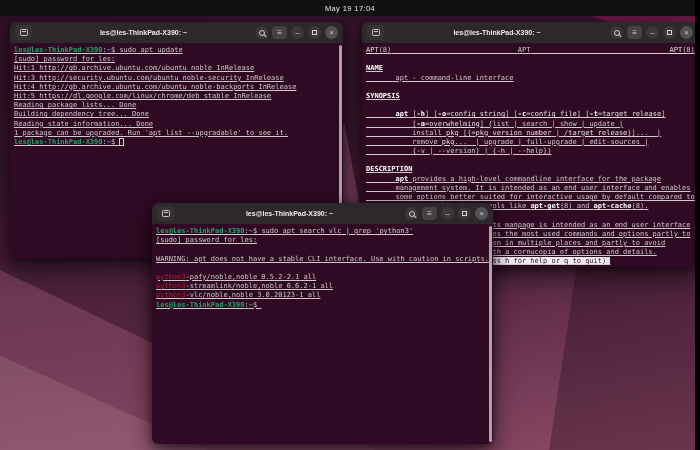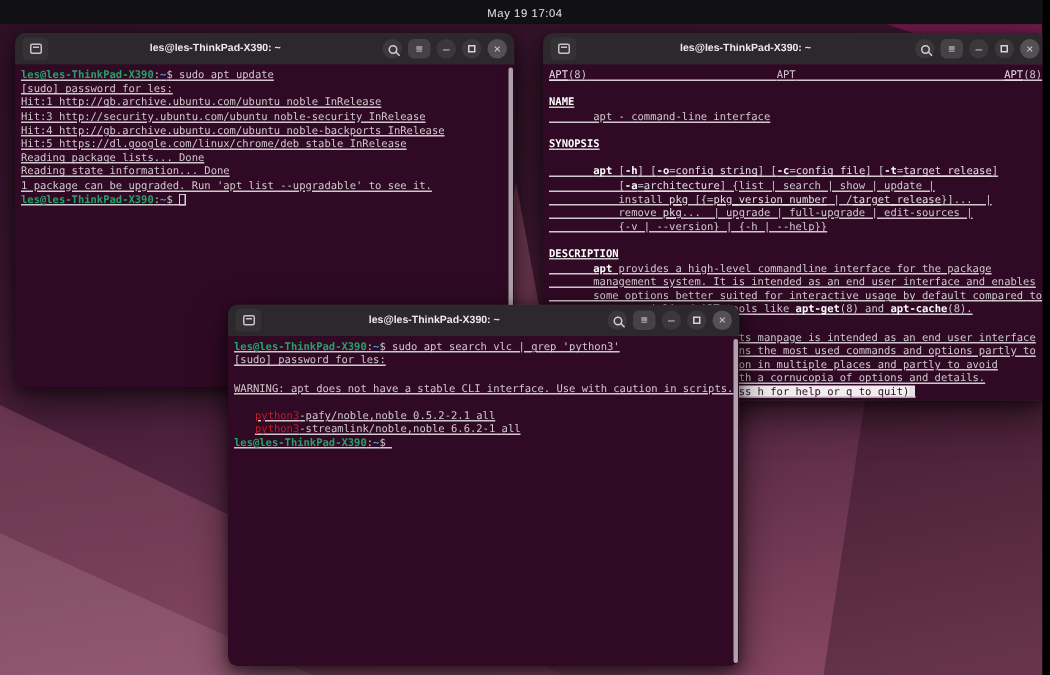--- a/index.html
+++ b/index.html
@@ -53,21 +53,21 @@
 
   
   .term { position:relative; flex:1; background:#300a24; padding:3px 0 3px 4px;
     font-family:"DejaVu Sans Mono", monospace; font-size:7px; line-height:9.2px;
     color:#cfc8cd; overflow:hidden; }
   .tline { height:9.2px; white-space:pre;text-decoration:underline; }
   .sg-p { color:#26a269; font-weight:bold; }
   .sg-d { color:#4f9cd8; font-weight:bold; }
   .sg-b { color:#ffffff; font-weight:bold;margin-top:12px; }
   .sg-u { color:#e4dee2; text-decoration:underline; }
-  .sg-r { color:#c01c28;margin-left:14px; }
+  .sg-r { color:#c01c28; }
   .sg-inv { background:#f2ecef; color:#2d0a24; }
   .sg-cur { background:#e6e0e4; color:#300a24; }
   .sg-hcur { box-shadow:inset 0 0 0 1px #d8d2d6; }
   .scrollbar { position:absolute; top:2px; bottom:2px; right:1px; width:3px;
     background:#c6bfc4; border-radius:2px; opacity:.85; }
 </style>
 </head>
 <body>
 
 <div class="screen">
@@ -102,20 +102,21 @@
       <span class="wbtn close">×</span>
     </div>
     <div class="term">
         <div class="tline"><span class="sg-p">les@les-ThinkPad-X390</span><span class="sg-t">:</span><span class="sg-d">~</span><span class="sg-t">$ sudo apt update</span></div>
         <div class="tline"><span class="sg-t">[sudo] password for les:</span></div>
         <div class="tline"><span class="sg-t">Hit:1 http://gb.archive.ubuntu.com/ubuntu noble InRelease</span></div>
         <div class="tline"><span class="sg-t">Hit:3 http://security.ubuntu.com/ubuntu noble-security InRelease</span></div>
         <div class="tline"><span class="sg-t">Hit:4 http://gb.archive.ubuntu.com/ubuntu noble-backports InRelease</span></div>
         <div class="tline"><span class="sg-t">Hit:5 https://dl.google.com/linux/chrome/deb stable InRelease</span></div>
         <div class="tline"><span class="sg-t">Reading package lists... Done</span></div>
+        <div class="tline"><span class="sg-t">Building dependency tree... Done</span></div>
         <div class="tline"><span class="sg-t">Reading state information... Done</span></div>
         <div class="tline"><span class="sg-t">1 package can be upgraded. Run 'apt list --upgradable' to see it.</span></div>
         <div class="tline"><span class="sg-p">les@les-ThinkPad-X390</span><span class="sg-t">:</span><span class="sg-d">~</span><span class="sg-t">$ </span><span class="sg-hcur"> </span></div>
       </div>
     <div class="scrollbar" style="top:23px;"></div>
   </div>
 
   <div class="window w-right">
     <div class="titlebar">
       <span class="ntab-btn">
@@ -134,21 +135,21 @@
     </div>
     <div class="term">
         <div class="tline"><span class="sg-u">APT</span><span class="sg-t">(8)</span><span class="sg-t">                              </span><span class="sg-t">APT</span><span class="sg-t">                                 </span><span class="sg-u">APT</span><span class="sg-t">(8)</span></div>
         <div class="tline"></div>
         <div class="tline"><span class="sg-b">NAME</span></div>
         <div class="tline"><span class="sg-t">       apt - command-line interface</span></div>
         <div class="tline"></div>
         <div class="tline"><span class="sg-b">SYNOPSIS</span></div>
         <div class="tline"></div>
         <div class="tline"><span class="sg-t">       </span><span class="sg-b">apt</span><span class="sg-t"> [</span><span class="sg-b">-h</span><span class="sg-t">] [</span><span class="sg-b">-o</span><span class="sg-t">=</span><span class="sg-u">config_string</span><span class="sg-t">] [</span><span class="sg-b">-c</span><span class="sg-t">=</span><span class="sg-u">config_file</span><span class="sg-t">] [</span><span class="sg-b">-t</span><span class="sg-t">=</span><span class="sg-u">target_release</span><span class="sg-t">]</span></div>
-        <div class="tline"><span class="sg-t">           [</span><span class="sg-b">-a</span><span class="sg-t">=</span><span class="sg-u">architecture</span><span class="sg-t">] {list | search | show | update |</span></div>
+        <div class="tline"><span class="sg-t">           [</span><span class="sg-b">-a</span><span class="sg-t">=</span><span class="sg-u">overwhelming</span><span class="sg-t">] {list | search | show | update |</span></div>
         <div class="tline"><span class="sg-t">           install </span><span class="sg-u">pkg</span><span class="sg-t"> [{=</span><span class="sg-u">pkg_version_number</span><span class="sg-t"> | /</span><span class="sg-u">target_release</span><span class="sg-t">}]...  |</span></div>
         <div class="tline"><span class="sg-t">           remove </span><span class="sg-u">pkg</span><span class="sg-t">...  | upgrade | full-upgrade | edit-sources |</span></div>
         <div class="tline"><span class="sg-t">           {-v | --version} | {-h | --help}}</span></div>
         <div class="tline"></div>
         <div class="tline"><span class="sg-b">DESCRIPTION</span></div>
         <div class="tline"><span class="sg-t">       </span><span class="sg-b">apt</span><span class="sg-t"> provides a high-level commandline interface for the package</span></div>
         <div class="tline"><span class="sg-t">       management system. It is intended as an end user interface and enables</span></div>
         <div class="tline"><span class="sg-t">       some options better suited for interactive usage by default compared to</span></div>
         <div class="tline"><span class="sg-t">       more specialized APT tools like </span><span class="sg-b">apt-get</span><span class="sg-t">(8) and </span><span class="sg-b">apt-cache</span><span class="sg-t">(8).</span></div>
         <div class="tline"></div>
@@ -177,18 +178,19 @@
       <span class="wbtn close">×</span>
     </div>
     <div class="term">
         <div class="tline"><span class="sg-p">les@les-ThinkPad-X390</span><span class="sg-t">:</span><span class="sg-d">~</span><span class="sg-t">$ sudo apt search vlc | grep 'python3'</span></div>
         <div class="tline"><span class="sg-t">[sudo] password for les:</span></div>
         <div class="tline"></div>
         <div class="tline"><span class="sg-t">WARNING: apt does not have a stable CLI interface. Use with caution in scripts.</span></div>
         <div class="tline"></div>
         <div class="tline"><span class="sg-r">python3</span><span class="sg-t">-pafy/noble,noble 0.5.2-2.1 all</span></div>
         <div class="tline"><span class="sg-r">python3</span><span class="sg-t">-streamlink/noble,noble 6.6.2-1 all</span></div>
+        <div class="tline"><span class="sg-r">python3</span><span class="sg-t">-vlc/noble,noble 3.0.20123-1 all</span></div>
         <div class="tline"><span class="sg-p">les@les-ThinkPad-X390</span><span class="sg-t">:</span><span class="sg-d">~</span><span class="sg-t">$ </span></div>
       </div>
     <div class="scrollbar" style="top:23px;"></div>
   </div>
 
 </div>
 
 </body></html>

